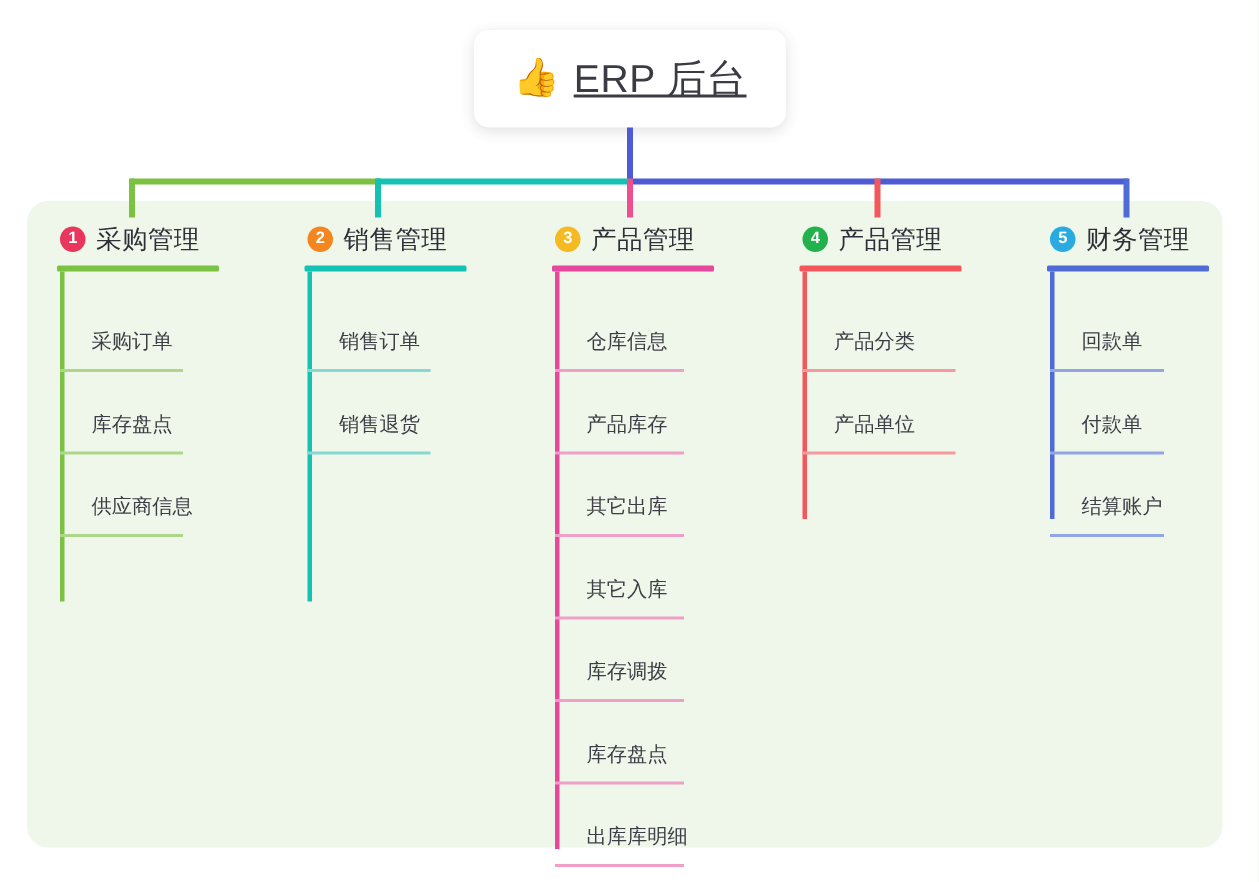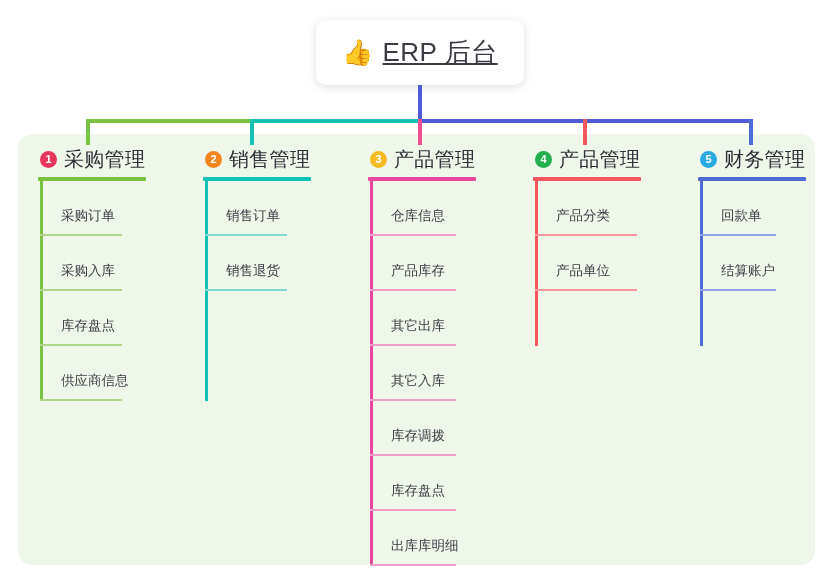--- a/index.html
+++ b/index.html
@@ -90,35 +90,35 @@
     height: 17px;
     border-radius: 50%;
     color: #ffffff;
     font-size: 11px;
     line-height: 17px;
     text-align: center;
     font-weight: bold;
     flex: none;
   }
   .branch-title {
-    font-size: 20px;
+    font-size: 17px;
     color: #2f2f38;
     white-space: nowrap;
     letter-spacing: 0.3px;
   }
   .branch-underline {
     height: 4px;
     border-radius: 1px;
     margin-top: 5px;
   }
 
   
   .leaf-list {
     position: relative;
-    padding-top: 0px;
+    padding-top: 12px;
   }
   .spine {
     position: absolute;
     left: 2px;
     top: 0;
     width: 3px;
   }
   .leaf {
     position: relative;
     height: 55px;
@@ -170,24 +170,20 @@
           <span class="branch-title">采购管理</span>
         </div>
         <div class="branch-underline" style="width: 108px; background: rgb(124, 194, 66);"></div>
         <div class="leaf-list">
           <div class="spine" style="background: rgb(124, 194, 66); height: 220px;"></div>
           <div class="leaf">
             <span class="leaf-text">采购订单</span>
             <span class="leaf-line" style="width: 82px; background: rgb(174, 214, 138);"></span>
           </div>
           <div class="leaf">
-            <span class="leaf-text">采购入库</span>
-            <span class="leaf-line" style="width: 82px; background: rgb(174, 214, 138);"></span>
-          </div>
-          <div class="leaf">
             <span class="leaf-text">库存盘点</span>
             <span class="leaf-line" style="width: 82px; background: rgb(174, 214, 138);"></span>
           </div>
           <div class="leaf">
             <span class="leaf-text">供应商信息</span>
             <span class="leaf-line" style="width: 82px; background: rgb(174, 214, 138);"></span>
           </div>
         </div>
       </div>
       <div class="branch" style="left: 203px;">
@@ -270,20 +266,24 @@
           <span class="branch-title">财务管理</span>
         </div>
         <div class="branch-underline" style="width: 108px; background: rgb(79, 107, 213);"></div>
         <div class="leaf-list">
           <div class="spine" style="background: rgb(79, 107, 213); height: 165px;"></div>
           <div class="leaf">
             <span class="leaf-text">回款单</span>
             <span class="leaf-line" style="width: 76px; background: rgb(147, 165, 228);"></span>
           </div>
           <div class="leaf">
+            <span class="leaf-text">付款单</span>
+            <span class="leaf-line" style="width: 76px; background: rgb(147, 165, 228);"></span>
+          </div>
+          <div class="leaf">
             <span class="leaf-text">结算账户</span>
             <span class="leaf-line" style="width: 76px; background: rgb(147, 165, 228);"></span>
           </div>
         </div>
       </div>
     </div>
 
 </div>
 
 </body></html>

